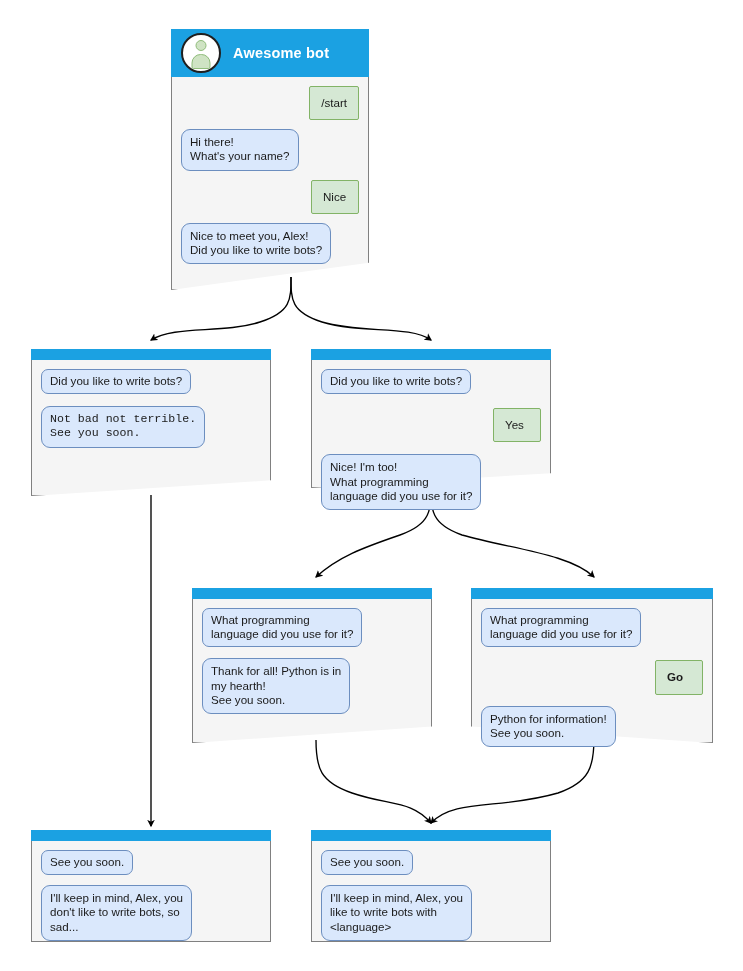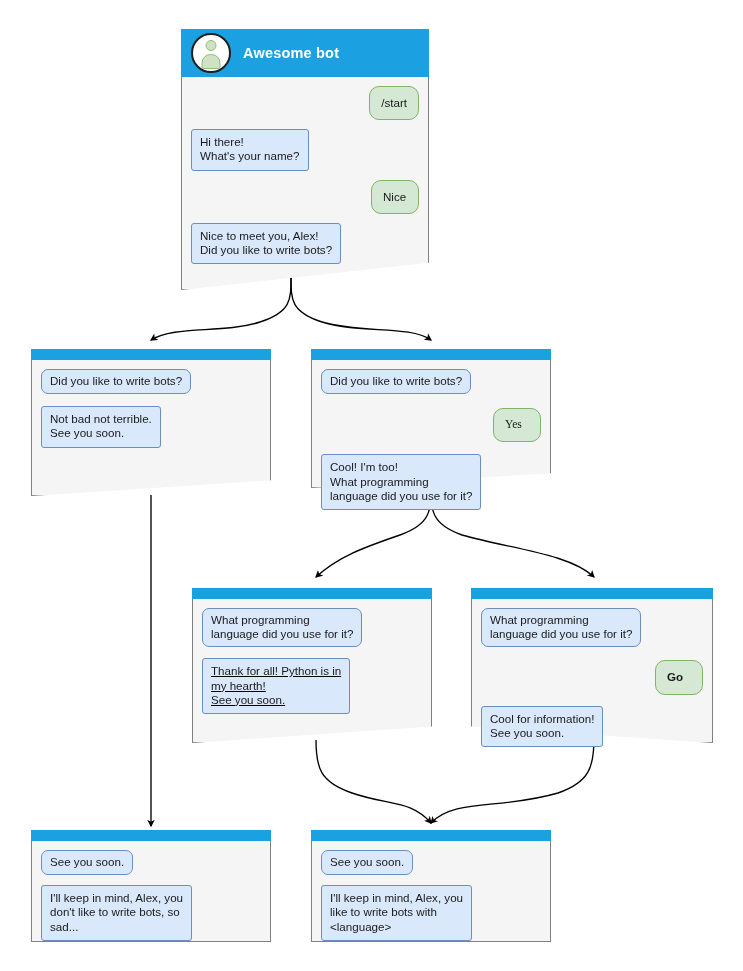--- a/index.html
+++ b/index.html
@@ -35,21 +35,21 @@
   .node .body{
     position:absolute;left:0;width:100%;
     z-index:2;
   }
 
   
   .node.slant-l .skin{ clip-path:polygon(0 0,100% 0,100% 89.3%,0 100%); }
   .node.slant-r .skin{ clip-path:polygon(0 0,100% 0,100% 100%,0 89.3%); }
 
   
-  .node-root{ left:181px; top:29px; width:248px; height:261px; }
+  .node-root{ left:171px; top:29px; width:198px; height:261px; }
   .node-root .titlebar{ height:48px; }
   .node-root .skin{ clip-path:polygon(0 0,100% 0,100% 89.6%,0 100%); }
 
   .titlebar-inner{
     display:flex;align-items:center;height:100%;padding-left:10px;gap:12px;
   }
   .avatar{
     width:36px;height:36px;border-radius:50%;
     background:#ffffff;border:2px solid #1f1f1f;
     position:relative;flex:0 0 auto;
@@ -71,27 +71,27 @@
 
   
   .chat{ padding:9px 10px 0 10px; }
   .row{ display:flex; margin-bottom:9px; }
   .row.left{ justify-content:flex-start; }
   .row.right{ justify-content:flex-end; }
 
   .bubble{
     font-size:11.6px;line-height:14.2px;color:#1a1a1a;
     padding:5px 8px 6px 8px;
-    border-radius:3px;
+    border-radius:9px;
     box-sizing:border-box;
     white-space:pre-line;
     max-width:86%;
   }
   .bubble.bot{ background:#dae8fc;border:1px solid #6c8ebf; }
-  .bubble.user{ background:#d5e8d4;border:1px solid #82b366;border-radius:10px;
+  .bubble.user{ background:#d5e8d4;border:1px solid #82b366;border-radius:2px;
                 padding:9px 11px;min-width:48px;text-align:left; }
 
   .label-chip{
     font-size:11.6px;line-height:14.2px;color:#1a1a1a;
     background:#dae8fc;border:1px solid #6c8ebf;border-radius:7px;
     padding:4px 8px 5px 8px;display:inline-block;white-space:pre-line;
   }
 </style>
 </head>
 <body>
@@ -152,58 +152,58 @@
   </div>
 
   <div class="node slant-l" style="left:31px;top:349px;width:240px;height:147px;">
     <div class="skin"></div>
     <div class="titlebar" style="height:11px;"></div>
     <div class="body" style="top:11px;">
       <div class="chat">
         <div class="row left">
             <span class="label-chip">Did you like to write bots?</span>
           </div>
-        <div class="row left" style="margin-top:12px;">
+        <div class="row left" style="margin-top:12px;font-family:Liberation Mono, monospace;">
             <span class="bubble bot">Not bad not terrible.
 See you soon.</span>
           </div>
       </div>
     </div>
   </div>
 
   <div class="node slant-l" style="left:311px;top:349px;width:240px;height:139px;">
     <div class="skin"></div>
     <div class="titlebar" style="height:11px;"></div>
     <div class="body" style="top:11px;">
       <div class="chat">
         <div class="row left">
             <span class="label-chip">Did you like to write bots?</span>
           </div>
-        <div class="row right" style="margin-top:14px;font-family:Liberation Serif, serif;">
+        <div class="row right" style="margin-top:14px;">
             <span class="bubble user">Yes</span>
           </div>
         <div class="row left" style="margin-top:12px;">
-            <span class="bubble bot">Cool! I'm too!
+            <span class="bubble bot">Nice! I'm too!
 What programming
 language did you use for it?</span>
           </div>
       </div>
     </div>
   </div>
 
   <div class="node slant-l" style="left:192px;top:588px;width:240px;height:155px;">
     <div class="skin"></div>
     <div class="titlebar" style="height:11px;"></div>
     <div class="body" style="top:11px;">
       <div class="chat">
         <div class="row left">
             <span class="label-chip">What programming
 language did you use for it?</span>
           </div>
-        <div class="row left" style="margin-top:11px;text-decoration:underline;">
+        <div class="row left" style="margin-top:11px;">
             <span class="bubble bot">Thank for all! Python is in
 my hearth!
 See you soon.</span>
           </div>
       </div>
     </div>
   </div>
 
   <div class="node slant-r" style="left:471px;top:588px;width:242px;height:155px;">
     <div class="skin"></div>
@@ -211,21 +211,21 @@
     <div class="body" style="top:11px;">
       <div class="chat">
         <div class="row left">
             <span class="label-chip">What programming
 language did you use for it?</span>
           </div>
         <div class="row right" style="margin-top:13px;font-weight:bold;">
             <span class="bubble user">Go</span>
           </div>
         <div class="row left" style="margin-top:11px;">
-            <span class="bubble bot">Cool for information!
+            <span class="bubble bot">Python for information!
 See you soon.</span>
           </div>
       </div>
     </div>
   </div>
 
   <div class="node" style="left:31px;top:830px;width:240px;height:112px;">
     <div class="skin" style="clip-path:none;"></div>
     <div class="titlebar" style="height:11px;"></div>
     <div class="body" style="top:11px;">

